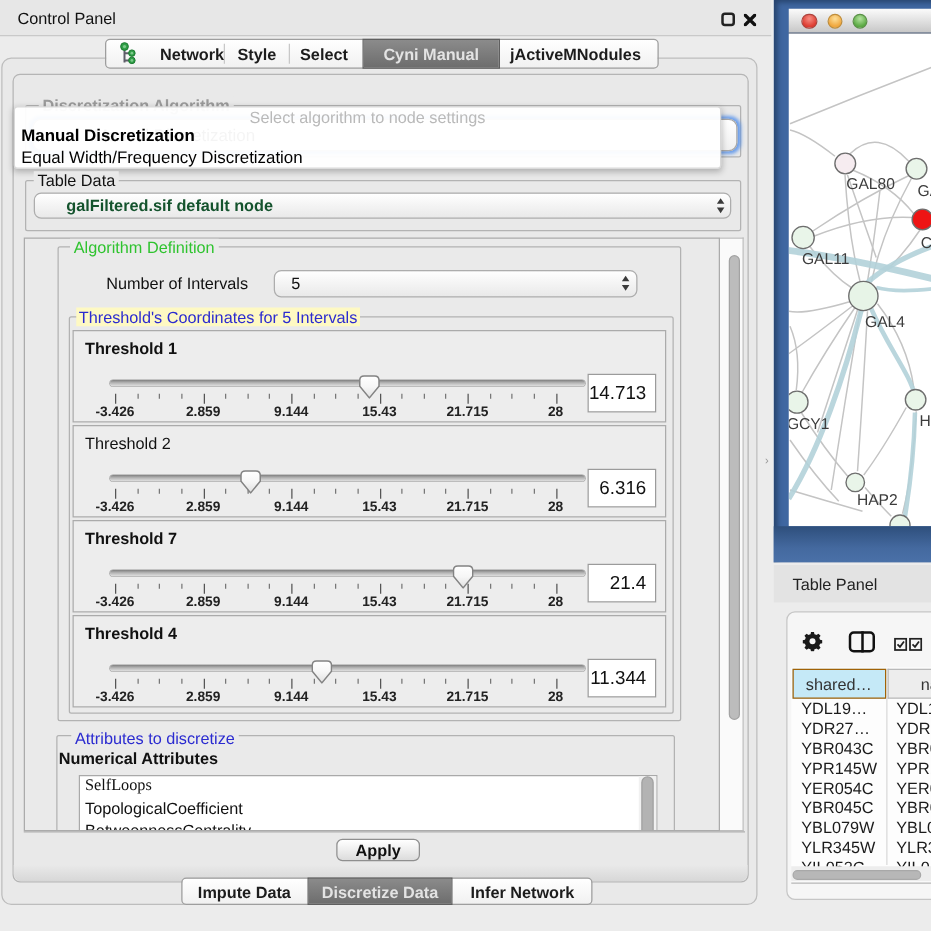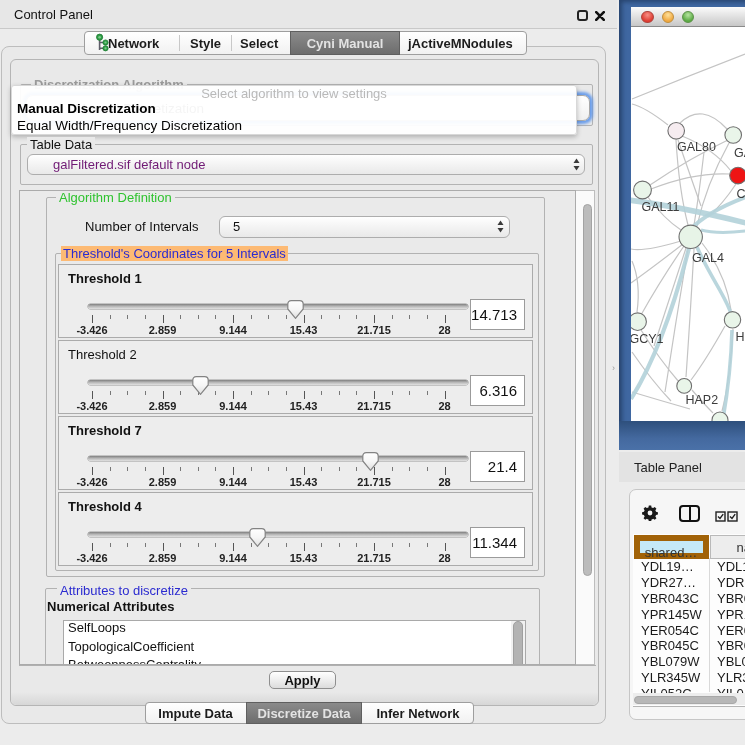--- a/index.html
+++ b/index.html
@@ -25,54 +25,54 @@
 <div style="position:absolute;left:231px;top:35px;width:1px;height:16px;background:#c8c8c8;"></div>
 <svg style="position:absolute;left:95px;top:33px" width="14" height="19" viewBox="0 0 14 19">
     <path d="M4.6,5 V17 M4.6,9.5 H10 M4.6,15.3 H10" stroke="#5d5d68" stroke-width="1.6" fill="none"></path>
     <circle cx="4.6" cy="4.2" r="3.1" fill="#2f9e46" stroke="#1d7a32" stroke-width="0.8"></circle>
     <circle cx="4.6" cy="4.2" r="1.3" fill="#7cc98b"></circle>
     <circle cx="10.5" cy="9.5" r="2.6" fill="#2f9e46" stroke="#1d7a32" stroke-width="0.8"></circle>
     <circle cx="10.5" cy="9.5" r="1.1" fill="#7cc98b"></circle>
     <circle cx="10.5" cy="15.3" r="2.6" fill="#2f9e46" stroke="#1d7a32" stroke-width="0.8"></circle>
     <circle cx="10.5" cy="15.3" r="1.1" fill="#7cc98b"></circle>
   </svg>
-<div style="position:absolute;left:108px;top:36px;font-size:13px;font-weight:bold;color:#1c1c1c;">Network</div>
+<div style="position:absolute;left:128px;top:36px;font-size:13px;font-weight:bold;color:#1c1c1c;">Network</div>
 <div style="position:absolute;left:190px;top:36px;font-size:13px;font-weight:bold;color:#1c1c1c;">Style</div>
 <div style="position:absolute;left:240px;top:36px;font-size:13px;font-weight:bold;color:#1c1c1c;">Select</div>
 <div style="position:absolute;left:290px;top:36px;width:110px;text-align:center;font-size:13px;font-weight:bold;color:#e3e3e3;">Cyni Manual</div>
 <div style="position:absolute;left:408px;top:36px;font-size:13px;font-weight:bold;color:#1c1c1c;">jActiveMNodules</div>
 <div style="position:absolute;left:20px;top:84px;width:573px;height:42px;border:1px solid #b3b3b3;border-radius:2px;"></div>
 <div style="position:absolute;left:31px;top:77px;font-size:13px;font-weight:bold;color:#9b9b9b;background:#e9e9e9;padding:0 3px;">Discretization Algorithm</div>
 <div style="position:absolute;left:26px;top:95px;width:564px;height:26px;border-radius:7px;background:linear-gradient(#ffffff,#f0f0f0);border:1px solid #a8a8a8;box-shadow:0 0 3px 2.2px rgba(85,145,235,0.85);"></div>
 <div style="position:absolute;left:75px;top:101px;font-size:13.5px;color:#333;">Manual Discretization</div>
 <div style="position:absolute;left:11px;top:85px;width:566px;height:50px;background:rgba(255,255,255,0.95);border:1px solid #d8d8d8;border-radius:3px;box-shadow:0 2px 5px rgba(0,0,0,0.25);"></div>
-<div style="position:absolute;left:11px;top:86px;width:566px;text-align:center;font-size:13px;color:#b9b9b9;">Select algorithm to view settings</div>
+<div style="position:absolute;left:11px;top:86px;width:566px;text-align:center;font-size:13px;color:#b9b9b9;">Select algorithm to node settings</div>
 <div style="position:absolute;left:17px;top:101px;font-size:13.5px;font-weight:bold;color:#000;">Manual Discretization</div>
 <div style="position:absolute;left:17px;top:118px;font-size:13.5px;color:#000;">Equal Width/Frequency Discretization</div>
 <div style="position:absolute;left:20px;top:144px;width:573px;height:41px;border:1px solid #b3b3b3;border-radius:2px;"></div>
 <div style="position:absolute;left:27px;top:137px;font-size:13px;color:#111;background:#e9e9e9;padding:0 3px;">Table Data</div>
 <div class="aqua" style="position:absolute;left:27px;top:154px;width:558px;height:21px;border-radius:6px;"></div>
-<div style="position:absolute;left:53px;top:157px;font-size:13px;color:#701a75;">galFiltered.sif default node</div>
+<div style="position:absolute;left:53px;top:157px;font-size:13px;color:#14532d;font-weight:bold;">galFiltered.sif default node</div>
 <svg style="position:absolute;left:572.5px;top:158px" width="7" height="13" viewBox="0 0 7 13">
     <path d="M3.5,0.5 L6.5,5 H0.5 Z" fill="#3a3a3a"></path>
     <path d="M3.5,12.5 L6.5,8 H0.5 Z" fill="#3a3a3a"></path>
   </svg>
 <div style="position:absolute;left:19px;top:190px;width:557px;height:475px;border:1px solid #ababab;background:#eaeaea;overflow:hidden;">
     <div id="vpi" style="position:absolute;left:-20px;top:-191px;width:745px;height:745px;">
       <div style="position:absolute;left:46px;top:197px;width:499px;height:380px;border:1px solid #b2b2b2;border-radius:2px;"></div>
       <div style="position:absolute;left:56px;top:190px;font-size:13px;color:#2fc32f;background:#eaeaea;padding:0 3px;">Algorithm Definition</div>
       <div style="position:absolute;left:85px;top:219px;font-size:13px;font-weight:normal;color:#111;">Number of Intervals</div>
       <div class="aqua" style="position:absolute;left:219px;top:216px;width:291px;height:22px;border-radius:6px;"></div>
       <div style="position:absolute;left:233px;top:219px;font-size:13px;color:#111;">5</div>
       <svg style="position:absolute;left:497px;top:220px" width="7" height="13" viewBox="0 0 7 13">
         <path d="M3.5,0.5 L6.5,5 H0.5 Z" fill="#3a3a3a"></path>
         <path d="M3.5,12.5 L6.5,8 H0.5 Z" fill="#3a3a3a"></path>
       </svg>
       <div style="position:absolute;left:55px;top:253px;width:484px;height:318px;border:1px solid #b2b2b2;border-radius:2px;"></div>
-      <div style="position:absolute;left:61px;top:246px;font-size:13px;color:#2b2bd0;background:#fdba74;padding:0 2px;">Threshold's Coordinates for 5 Intervals</div>
+      <div style="position:absolute;left:61px;top:246px;font-size:13px;color:#2b2bd0;background:#fef9c3;padding:0 2px;">Threshold's Coordinates for 5 Intervals</div>
       <div style="position:absolute;left:58px;top:264px;width:475px;height:74px;background:#ededed;border:1px solid #ababab;"></div>
       <div style="position:absolute;left:68px;top:271px;font-weight:bold;font-size:13px;color:#111;">Threshold 1</div>
       <div style="position:absolute;left:88px;top:304px;width:380px;height:5px;border-radius:3px;background:linear-gradient(#808080,#b5b5b5 45%,#e2e2e2);box-shadow:0 0 0 0.5px #9a9a9a;"></div>
       <div style="position:absolute;left:92.0px;top:315px;width:1px;height:8px;background:#555;"></div>
       <div style="position:absolute;left:109.6px;top:315px;width:1px;height:4px;background:#777;"></div>
       <div style="position:absolute;left:127.2px;top:315px;width:1px;height:4px;background:#777;"></div>
       <div style="position:absolute;left:144.9px;top:315px;width:1px;height:4px;background:#777;"></div>
       <div style="position:absolute;left:162.5px;top:315px;width:1px;height:8px;background:#555;"></div>
       <div style="position:absolute;left:180.1px;top:315px;width:1px;height:4px;background:#777;"></div>
       <div style="position:absolute;left:197.8px;top:315px;width:1px;height:4px;background:#777;"></div>
@@ -200,21 +200,21 @@
       <div style="position:absolute;left:409.5px;top:552px;width:70px;text-align:center;font-size:11px;font-weight:bold;color:#222;">28</div>
       <svg style="position:absolute;left:249.2px;top:528px" width="17" height="19" viewBox="0 0 17 19">
         <path d="M0.8,9 V4.2 Q0.8,0.7 4.3,0.7 H12.7 Q16.2,0.7 16.2,4.2 V9 L8.5,18.3 Z" fill="url(#thumbg)" stroke="#838383" stroke-width="1.2"></path>
       </svg>
       <div style="position:absolute;left:470px;top:527px;width:55px;height:31px;background:#fff;border:1px solid #9b9b9b;font-size:15px;color:#111;text-align:right;line-height:30px;padding-right:7px;">11.344</div>
       <div style="position:absolute;left:45px;top:588px;width:495px;height:150px;border:1px solid #b2b2b2;border-radius:2px;"></div>
       <div style="position:absolute;left:57px;top:583px;font-size:13px;color:#2b2bd0;background:#eaeaea;padding:0 3px;">Attributes to discretize</div>
       <div style="position:absolute;left:47px;top:599px;font-size:13px;font-weight:bold;color:#111;">Numerical Attributes</div>
       <div style="position:absolute;left:63px;top:620px;width:463px;height:120px;background:#fff;border:1px solid #a9a9a9;"></div>
       <div style="position:absolute;left:68px;top:619px;font-size:13px;color:#111;">
-        <div style="height:18.5px;line-height:18.5px;">SelfLoops</div>
+        <div style="height:18.5px;line-height:18.5px;font-family:Liberation Serif, serif;">SelfLoops</div>
         <div style="height:18.5px;line-height:18.5px;">TopologicalCoefficient</div>
         <div style="height:18.5px;line-height:18.5px;">BetweennessCentrality</div>
       </div>
       <div style="position:absolute;left:511px;top:621px;width:14px;height:118px;background:#f1f1f1;"></div>
       <div style="position:absolute;left:513px;top:621px;width:10px;height:118px;background:#b3b3b3;border:1px solid #9f9f9f;border-radius:5px;"></div>
     </div>
   </div>
 <div style="position:absolute;left:576px;top:190px;width:19px;height:475px;background:#fafafa;border:1px solid #bdbdbd;border-left:none;"></div>
 <div style="position:absolute;left:582.5px;top:204px;width:9px;height:372px;background:#bcbcbc;border:1px solid #a3a3a3;border-radius:5px;"></div>
 <div style="position:absolute;left:19px;top:665px;width:577px;height:1px;background:#b0b0b0;"></div>
@@ -302,21 +302,21 @@
 <div style="position:absolute;left:688.5px;top:505px;width:2.2px;height:17px;background:#111;"></div>
 <div style="position:absolute;left:715px;top:508px;width:11px;height:11px;"><svg width="11" height="11" viewBox="0 0 11 11">
       <rect x="1" y="1" width="9" height="9" fill="none" stroke="#222" stroke-width="1.4"></rect>
       <path d="M3,5.5 L5,7.5 L8.2,3.2" fill="none" stroke="#222" stroke-width="1.4"></path>
     </svg></div>
 <div style="position:absolute;left:727px;top:508px;width:11px;height:11px;"><svg width="11" height="11" viewBox="0 0 11 11">
       <rect x="1" y="1" width="9" height="9" fill="none" stroke="#222" stroke-width="1.4"></rect>
       <path d="M3,5.5 L5,7.5 L8.2,3.2" fill="none" stroke="#222" stroke-width="1.4"></path>
     </svg></div>
 <div style="position:absolute;left:633px;top:534px;width:112px;height:173px;background:#fdfdfd;border-bottom:1px solid #b5b5b5;"></div>
-<div style="position:absolute;left:633.5px;top:534.5px;width:75px;height:24px;background:#c5e9f7;border:6px solid #a16207;text-align:center;font-size:13px;color:#333;line-height:23px;">shared…</div>
+<div style="position:absolute;left:633.5px;top:534.5px;width:75px;height:24px;background:#c5e9f7;border:1px solid #a16207;text-align:center;font-size:13px;color:#333;line-height:23px;">shared…</div>
 <div style="position:absolute;left:709.5px;top:534.5px;width:36px;height:24px;background:#ededed;border:1px solid #b9b9b9;border-right:none;font-size:13px;color:#333;line-height:23px;padding-left:26px;">na</div>
 <div style="position:absolute;left:708.5px;top:558px;width:1px;height:134px;background:#d9d9d9;"></div>
 <div style="position:absolute;left:641px;top:559.3px;font-size:13px;color:#1b1b1b;height:15.8px;line-height:15.8px;">YDL19…</div>
 <div style="position:absolute;left:717px;top:559.3px;font-size:13px;color:#1b1b1b;height:15.8px;line-height:15.8px;">YDL1</div>
 <div style="position:absolute;left:641px;top:575.1px;font-size:13px;color:#1b1b1b;height:15.8px;line-height:15.8px;">YDR27…</div>
 <div style="position:absolute;left:717px;top:575.1px;font-size:13px;color:#1b1b1b;height:15.8px;line-height:15.8px;">YDR2</div>
 <div style="position:absolute;left:641px;top:590.9px;font-size:13px;color:#1b1b1b;height:15.8px;line-height:15.8px;">YBR043C</div>
 <div style="position:absolute;left:717px;top:590.9px;font-size:13px;color:#1b1b1b;height:15.8px;line-height:15.8px;">YBR0</div>
 <div style="position:absolute;left:641px;top:606.7px;font-size:13px;color:#1b1b1b;height:15.8px;line-height:15.8px;">YPR145W</div>
 <div style="position:absolute;left:717px;top:606.7px;font-size:13px;color:#1b1b1b;height:15.8px;line-height:15.8px;">YPR1</div>

